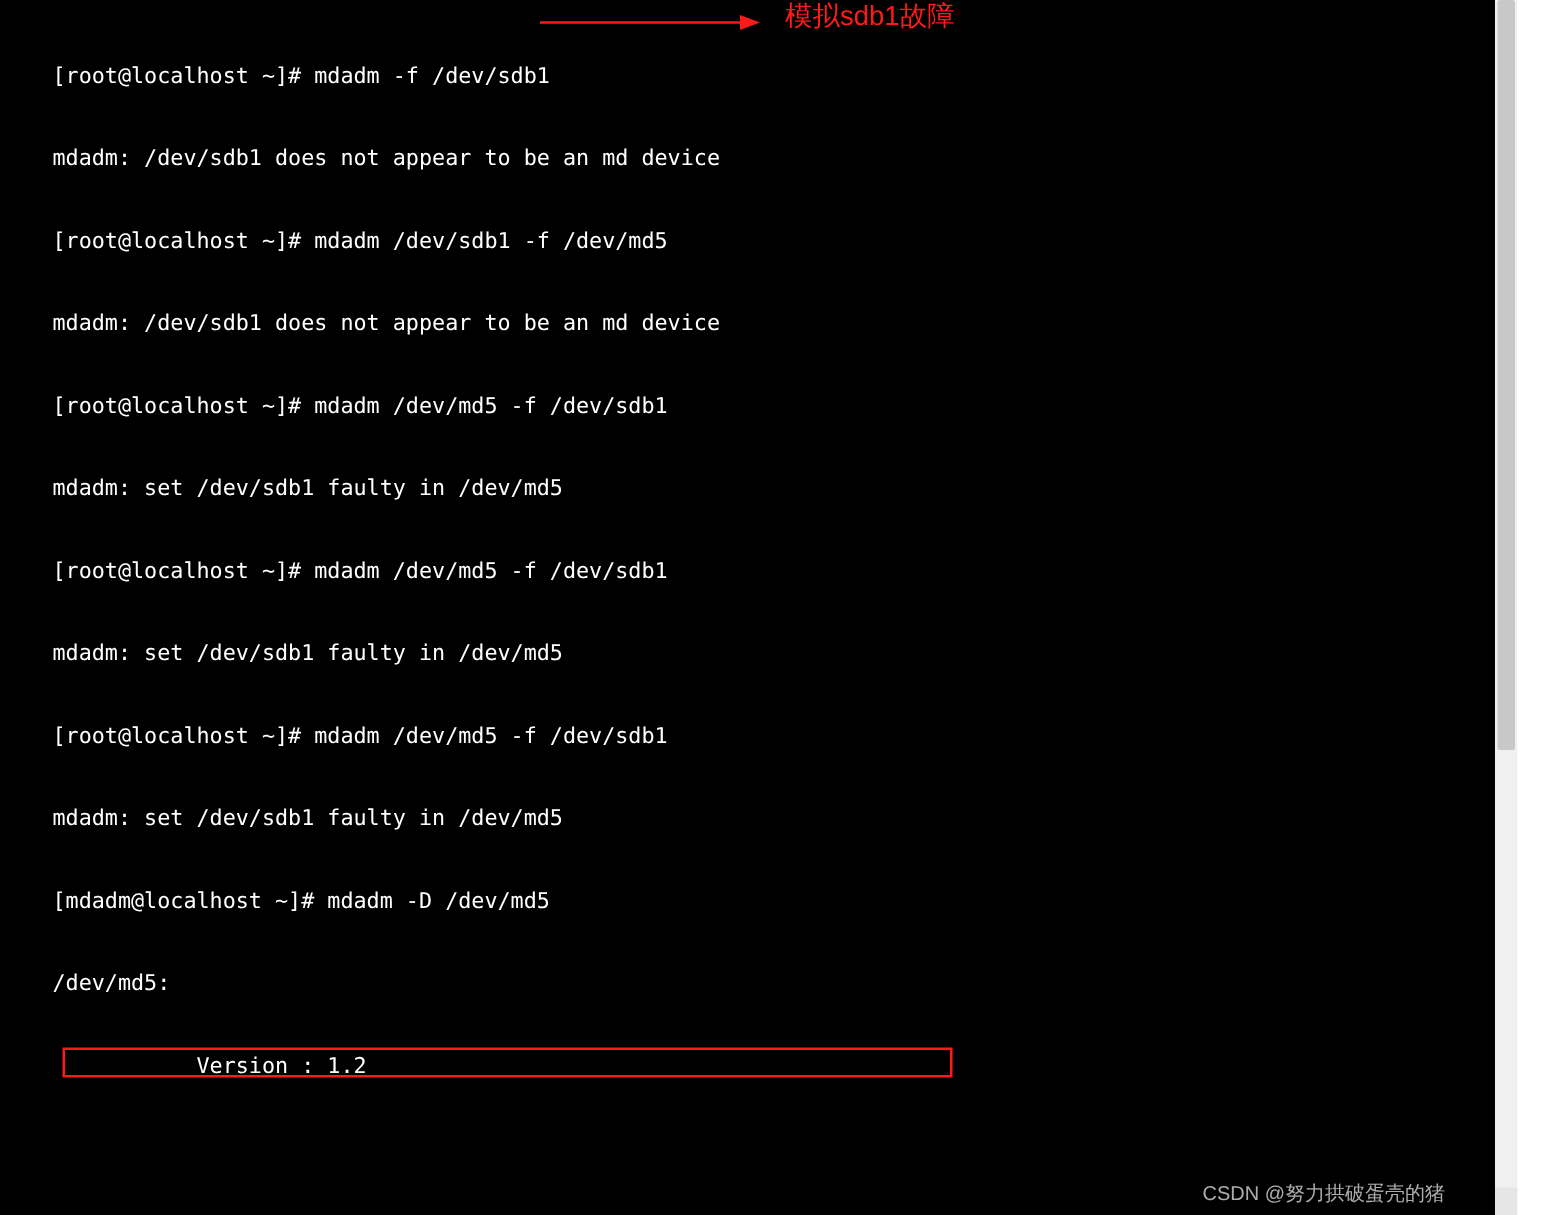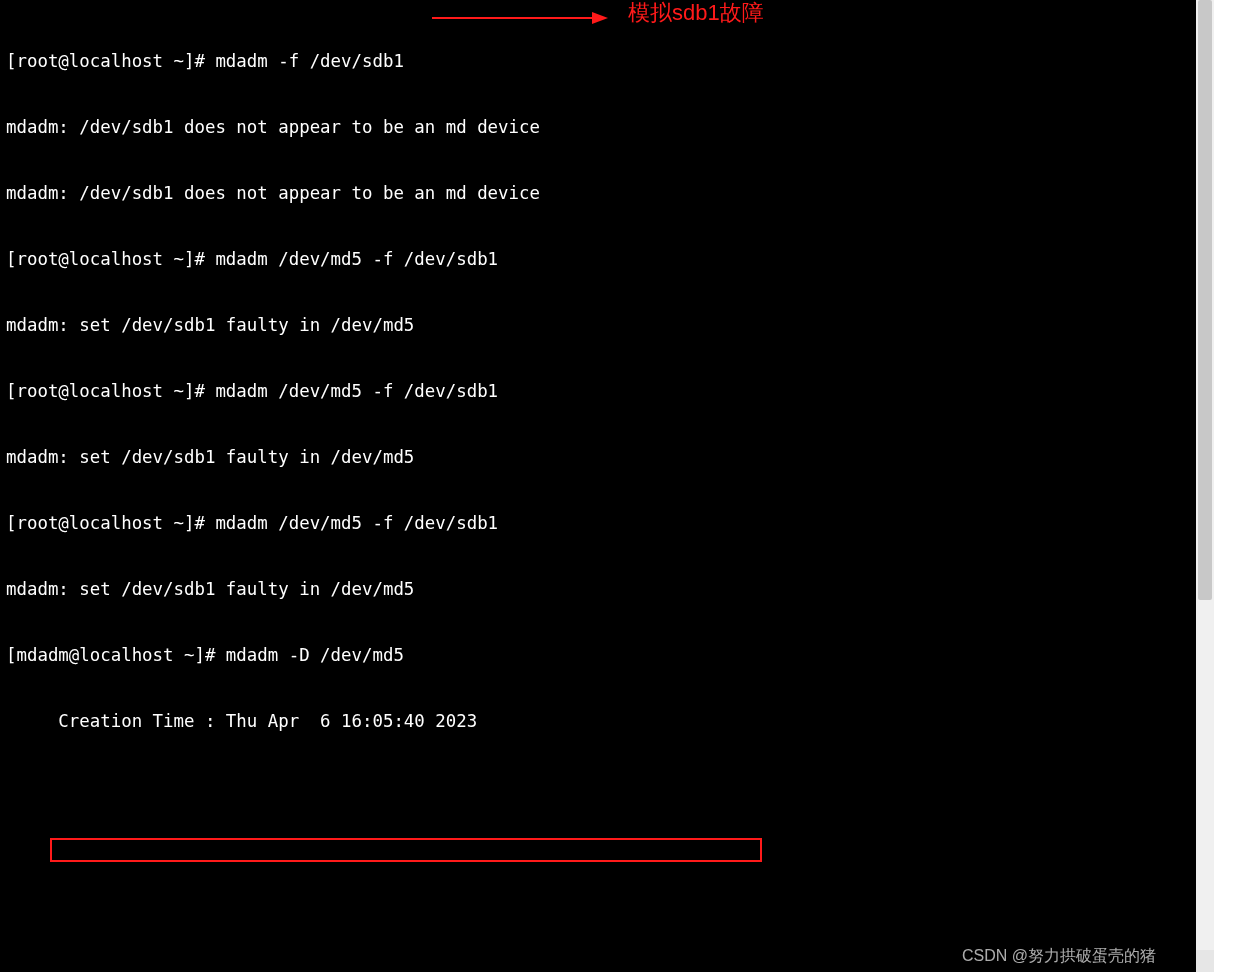--- a/index.html
+++ b/index.html
@@ -16,21 +16,21 @@
   .terminal {
     position: relative;
     box-sizing: border-box;
     width: 1196px;
     height: 972px;
     background: #000;
     color: #fff;
     padding: 6px 0 0 6px;
     white-space: pre;
   }
-  .terminal .line { white-space: pre; }
+  .terminal .line { white-space: pre; margin-left: 36px; }
   .annot {
     position: absolute;
     color: #ff1a1a;
     font-family: "Microsoft YaHei", "SimSun", "PingFang SC", sans-serif;
     font-size: 22px;
     font-weight: 500;
     pointer-events: none;
   }
   .arrow {
     position: absolute;
@@ -85,29 +85,31 @@
     pointer-events: none;
     text-shadow: 0 0 2px rgba(0,0,0,0.4);
   }
 </style>
 </head>
 <body>
 
 <div class="terminal">
   <div class="line">[root@localhost ~]# mdadm -f /dev/sdb1</div>
   <div class="line">mdadm: /dev/sdb1 does not appear to be an md device</div>
+  <div class="line">[root@localhost ~]# mdadm /dev/sdb1 -f /dev/md5</div>
   <div class="line">mdadm: /dev/sdb1 does not appear to be an md device</div>
   <div class="line">[root@localhost ~]# mdadm /dev/md5 -f /dev/sdb1</div>
   <div class="line">mdadm: set /dev/sdb1 faulty in /dev/md5</div>
   <div class="line">[root@localhost ~]# mdadm /dev/md5 -f /dev/sdb1</div>
   <div class="line">mdadm: set /dev/sdb1 faulty in /dev/md5</div>
   <div class="line">[root@localhost ~]# mdadm /dev/md5 -f /dev/sdb1</div>
   <div class="line">mdadm: set /dev/sdb1 faulty in /dev/md5</div>
   <div class="line">[mdadm@localhost ~]# mdadm -D /dev/md5</div>
-  <div class="line">     Creation Time : Thu Apr  6 16:05:40 2023</div>
+  <div class="line">/dev/md5:</div>
+  <div class="line">           Version : 1.2</div>
   
   
   
   
   
   
   <div class="line"></div>
   
   
   

